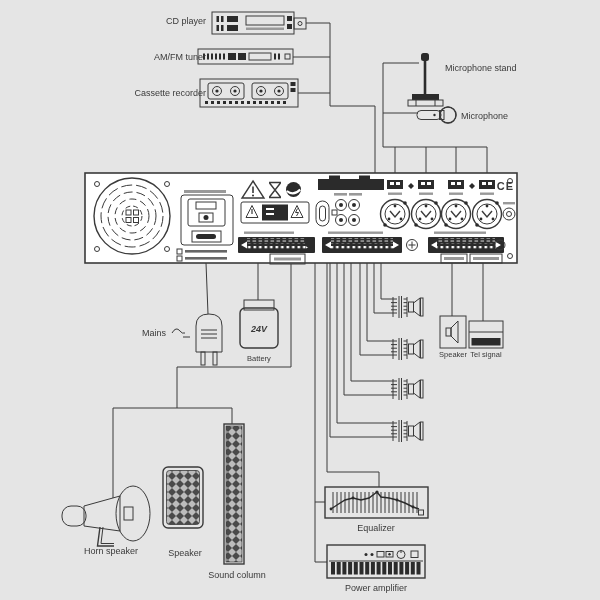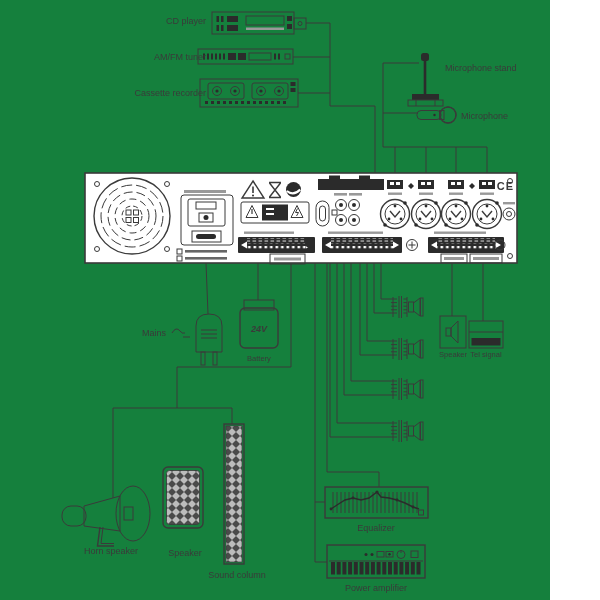--- a/index.html
+++ b/index.html
@@ -1,16 +1,16 @@
 <!DOCTYPE html>
 <html><head>
 <meta charset="utf-8">
 <style>
   html,body{margin:0;padding:0;background:#fff;}
-  .canvas{position:relative;width:550px;height:600px;background:#15803d;overflow:hidden;
+  .canvas{position:relative;width:600px;height:600px;background:#e5e5e5;overflow:hidden;
           font-family:"Liberation Sans",sans-serif;text-align:center;}
   svg{display:block;}
   svg text{font-family:"Liberation Sans",sans-serif;fill:#3a3a3a;}
   .lbl{font-size:9px;}
   .lbl-sm{font-size:7.5px;}
   .lbl-ce{font-size:11px;font-weight:bold;letter-spacing:1px;}
   .lbl-batt{font-size:9px;font-weight:bold;font-style:italic;}
   .wire{stroke:#3a3a3a;stroke-width:1;fill:none;}
   .ln{stroke:#3a3a3a;stroke-width:1;fill:none;}
   .ln2{stroke:#3a3a3a;stroke-width:1.4;fill:none;}

